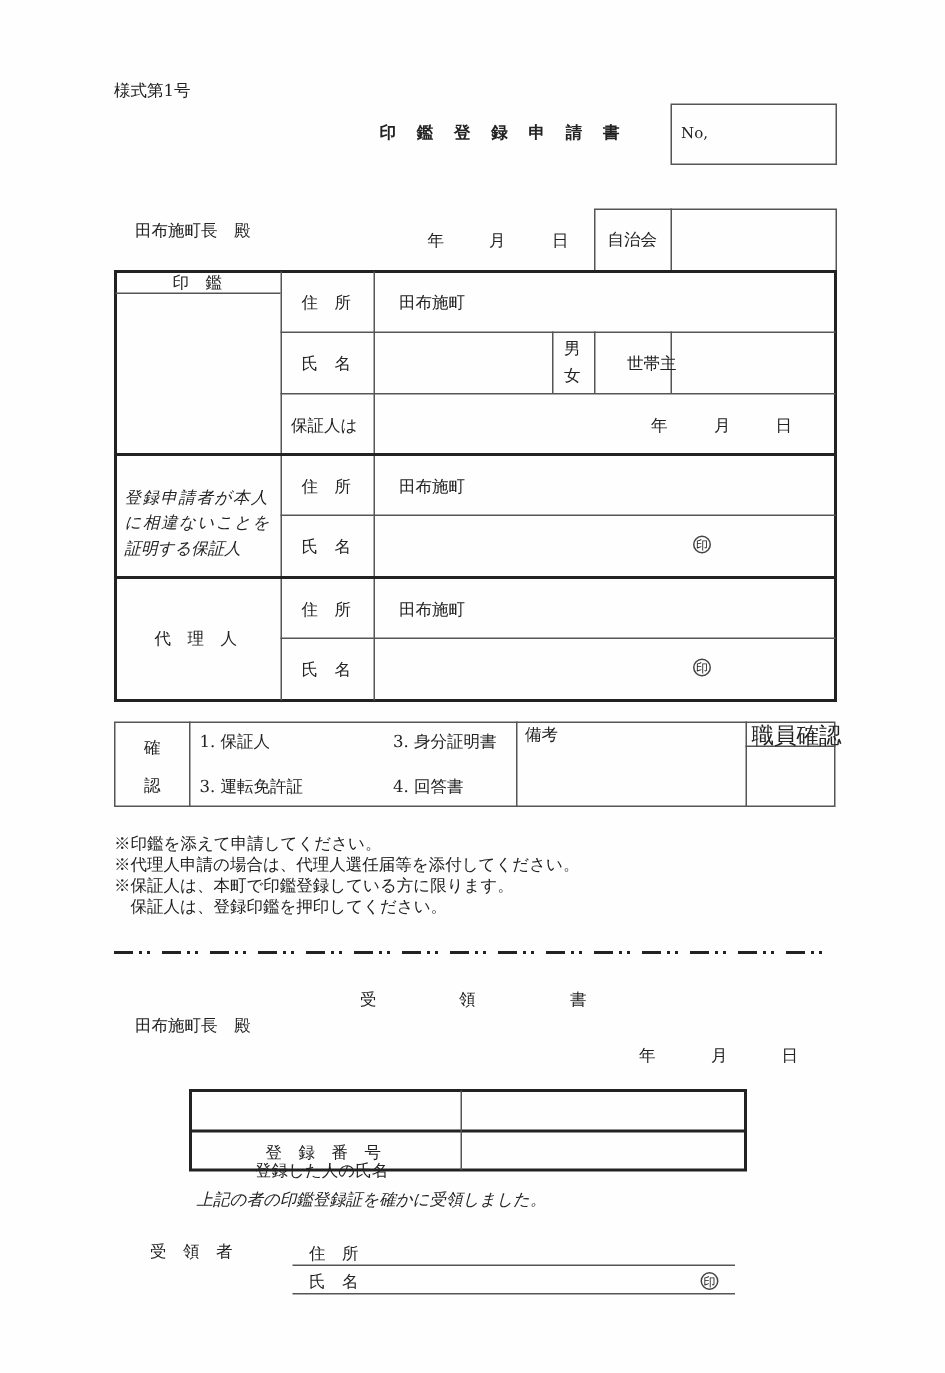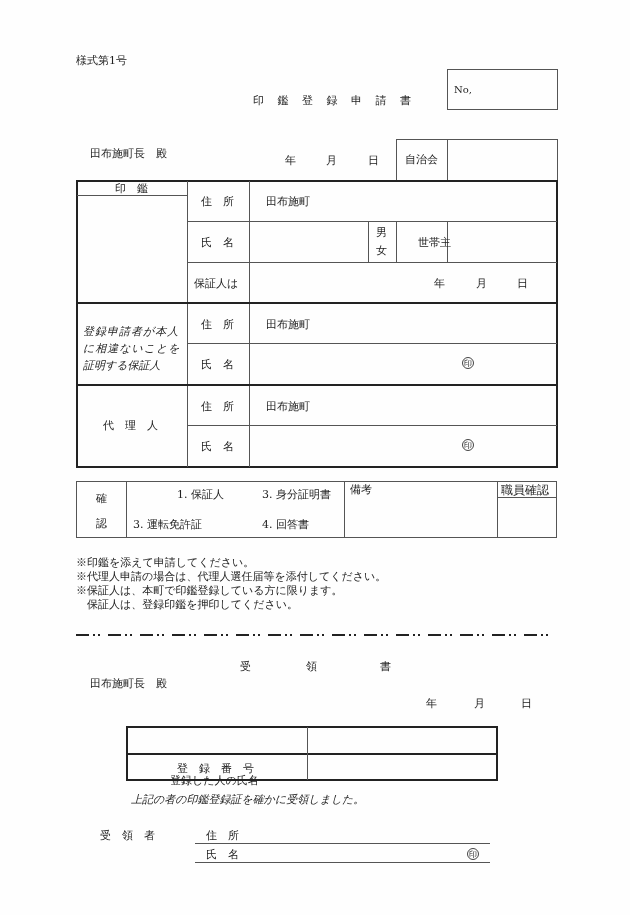--- a/index.html
+++ b/index.html
@@ -14,21 +14,21 @@
   .seal { position:absolute; width:12px; height:12px; border:1px solid #444; border-radius:50%;
           font-size:8px; line-height:12px; text-align:center; box-sizing:border-box; }
   .cut { position:absolute; left:76px; top:634px; width:480px; height:3px;
          background-image: linear-gradient(to right, #222 0 13px, transparent 13px 17px, #222 17px 19px, transparent 19px 22px, #222 22px 24px, transparent 24px 32px);
          background-size:32px 2px; background-repeat:repeat-x; background-position:0 0; }
 </style>
 </head>
 <body>
 
 <div class="t" style="left:76px;top:54px;">様式第1号</div>
-<div class="t" style="left:253px;top:94px;letter-spacing:5px;">印 鑑 登 録 申 請 書</div>
+<div class="t" style="left:253px;top:82px;letter-spacing:5px;font-weight:bold;">印 鑑 登 録 申 請 書</div>
 <div class="box" style="left:447px;top:69px;width:111px;height:41px;">
   <span class="t" style="left:6px;top:13px;font-size:10px;">No,</span>
 </div>
 
 <div class="t" style="left:90px;top:147px;">田布施町長　殿</div>
 <div class="t" style="left:285px;top:154px;">年</div>
 <div class="t" style="left:326px;top:154px;">月</div>
 <div class="t" style="left:368px;top:154px;">日</div>
 <div class="box" style="left:396px;top:139px;width:162px;height:42px;"></div>
 <div class="vl" style="left:447px;top:139px;height:42px;"></div>
@@ -85,27 +85,27 @@
 <div class="abs" style="left:251px;top:427px;width:200px;height:38px;"></div>
 <div class="seal" style="left:462px;top:439px;">印</div>
 
 <div class="box" style="left:76px;top:481px;width:481px;height:57px;"></div>
 <div class="vl" style="left:126px;top:481px;height:57px;"></div>
 <div class="vl" style="left:344px;top:481px;height:57px;"></div>
 <div class="vl" style="left:497px;top:481px;height:57px;"></div>
 <div class="hl" style="left:497px;top:497px;width:60px;"></div>
 <div class="t" style="left:96px;top:492px;">確</div>
 <div class="t" style="left:96px;top:517px;">認</div>
-<div class="t" style="left:133px;top:488px;margin-left:44px;">1. 保証人</div>
+<div class="t" style="left:133px;top:488px;">1. 保証人</div>
 <div class="t" style="left:133px;top:518px;">3. 運転免許証</div>
 <div class="t" style="left:262px;top:488px;">3. 身分証明書</div>
 <div class="t" style="left:262px;top:518px;">4. 回答書</div>
 <div class="t" style="left:350px;top:483px;">備考</div>
 <div class="abs" style="left:345px;top:497px;width:150px;height:40px;"></div>
-<div class="t" style="left:501px;top:484px;font-size:12px;">職員確認</div>
+<div class="t" style="left:501px;top:484px;font-size:15px;">職員確認</div>
 
 <div class="t" style="left:76px;top:556px;">※印鑑を添えて申請してください。</div>
 <div class="t" style="left:76px;top:570px;">※代理人申請の場合は、代理人選任届等を添付してください。</div>
 <div class="t" style="left:76px;top:584px;">※保証人は、本町で印鑑登録している方に限ります。</div>
 <div class="t" style="left:76px;top:598px;">　保証人は、登録印鑑を押印してください。</div>
 
 <div class="cut"></div>
 
 <div class="t" style="left:240px;top:660px;">受</div>
 <div class="t" style="left:306px;top:660px;">領</div>

